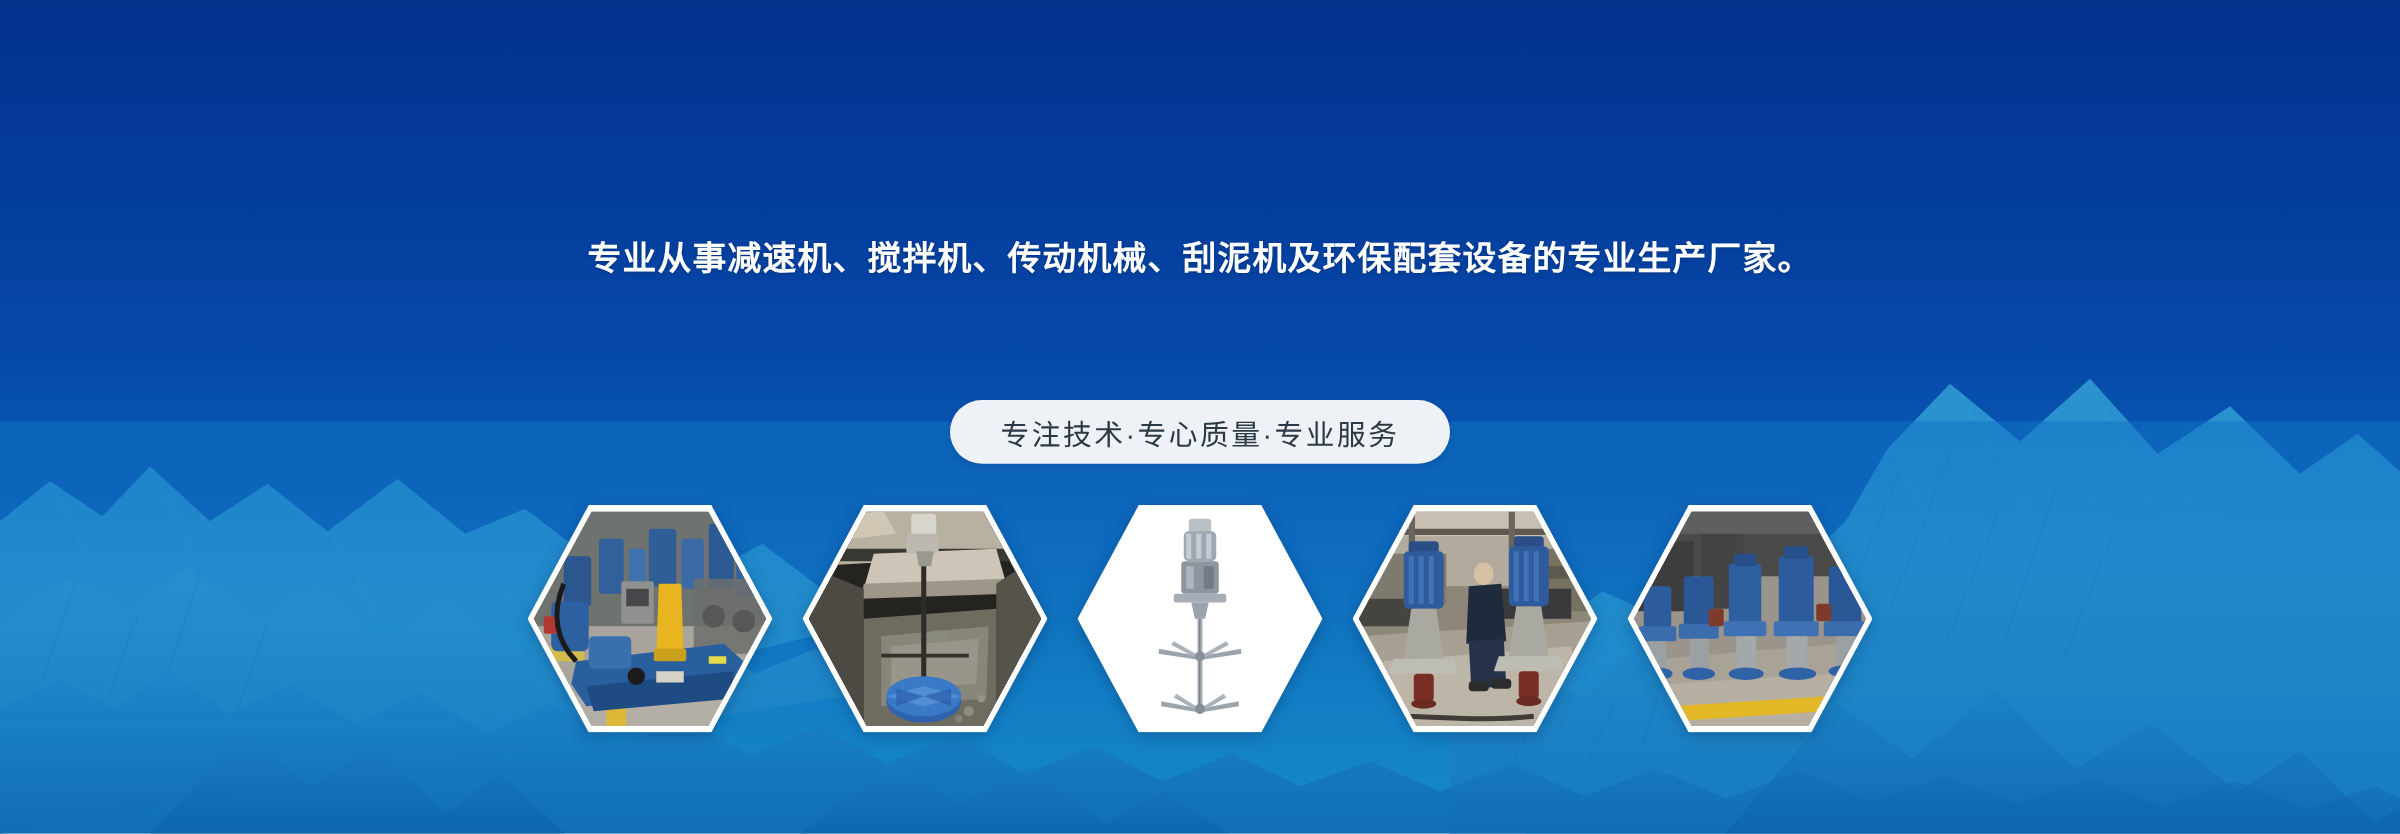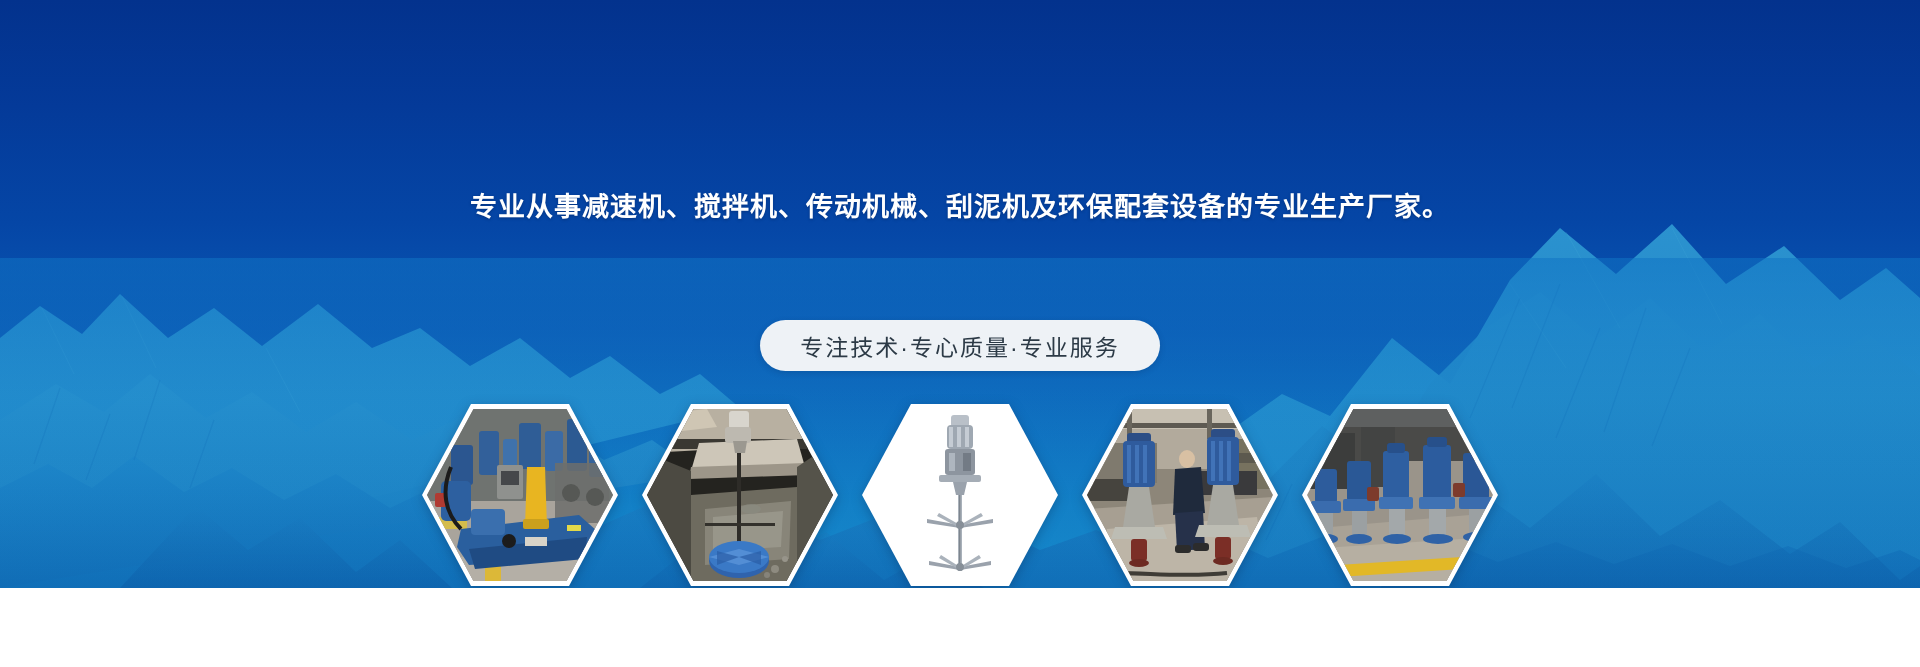--- a/index.html
+++ b/index.html
@@ -4,21 +4,21 @@
 <title>Banner</title>
 <style>
   * { margin:0; padding:0; box-sizing:border-box; }
   html, body {
     width:1920px; height:667px; overflow:hidden;
     font-family:"Liberation Sans", "DejaVu Sans", sans-serif;
   }
 
   #banner {
     position:relative;
-    width:1920px; height:588px;
+    width:1920px; height:667px;
     overflow:hidden;
     background:
       linear-gradient(180deg,
         #03328d 0%,
         #043a99 18%,
         #0546a6 38%,
         #0a57b3 56%,
         #0f6ebe 72%,
         #1380c6 86%,
         #1689cb 100%);

